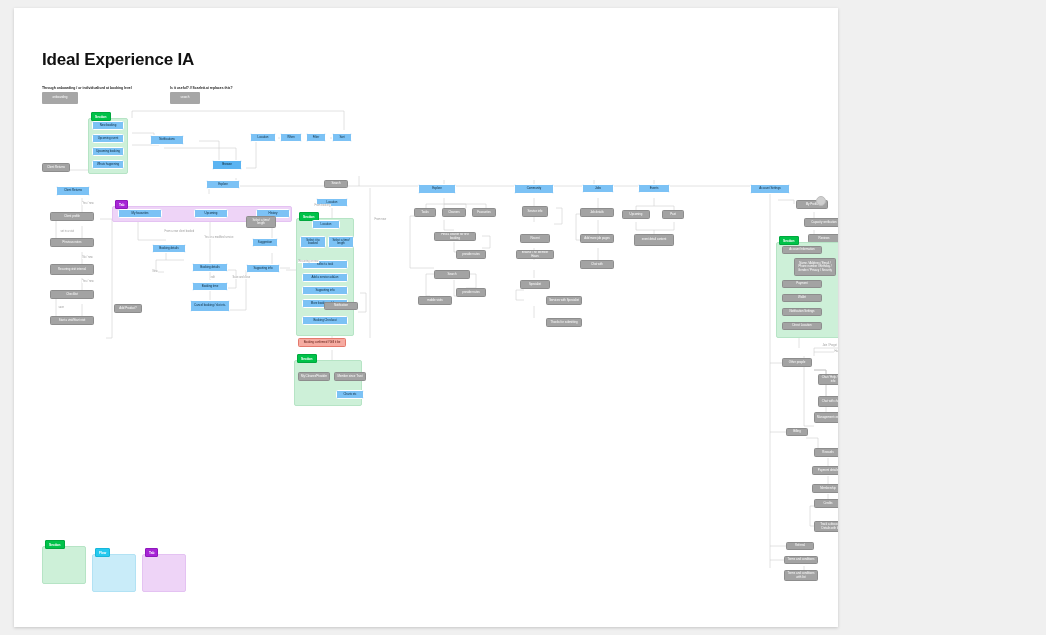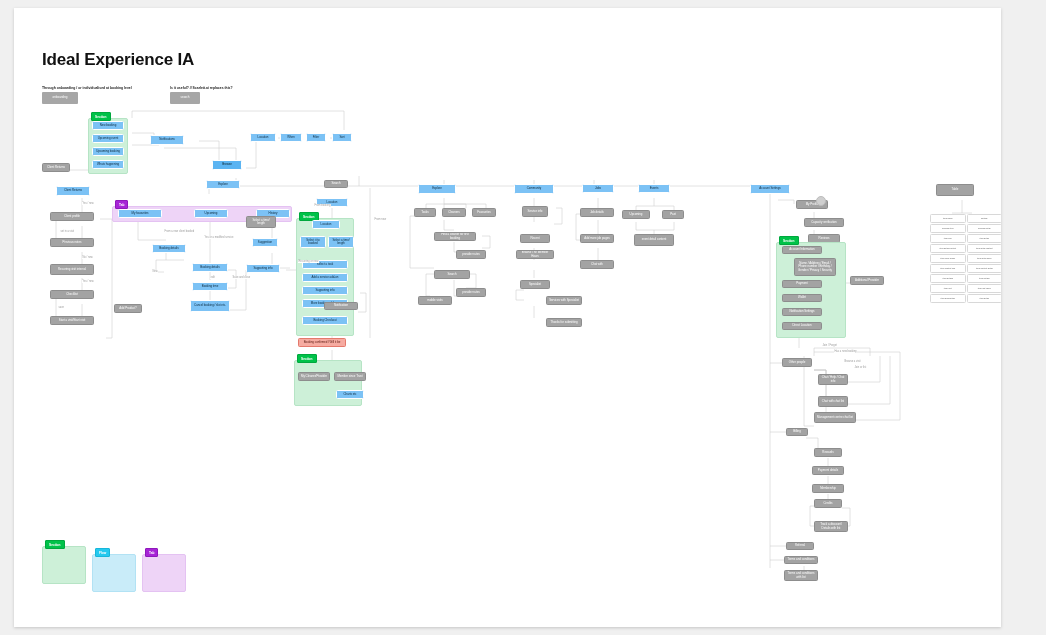--- a/index.html
+++ b/index.html
@@ -4,21 +4,21 @@
 <style>
   html,body{margin:0;padding:0;}
   body{
     width:1046px;height:635px;
     background:#f0f0f0;
     font-family:"Liberation Sans",sans-serif;
     overflow:hidden;
   }
   #canvas{
     position:absolute;left:14px;top:8px;
-    width:987px;height:619px;
+    width:824px;height:619px;
     background:#ffffff;
     box-shadow:0 1px 3px rgba(0,0,0,.18);
     overflow:hidden;
   }
   .abs{position:absolute;box-sizing:border-box;}
 
   
   #title{
     left:28px;top:42px;
     font-size:17px;font-weight:bold;color:#111;

